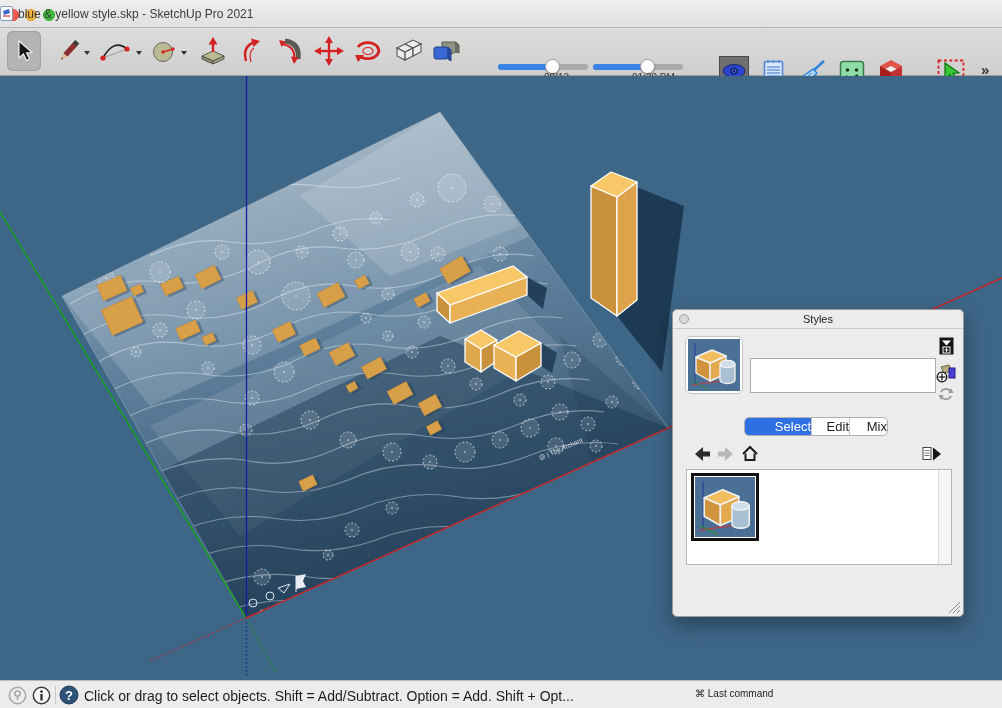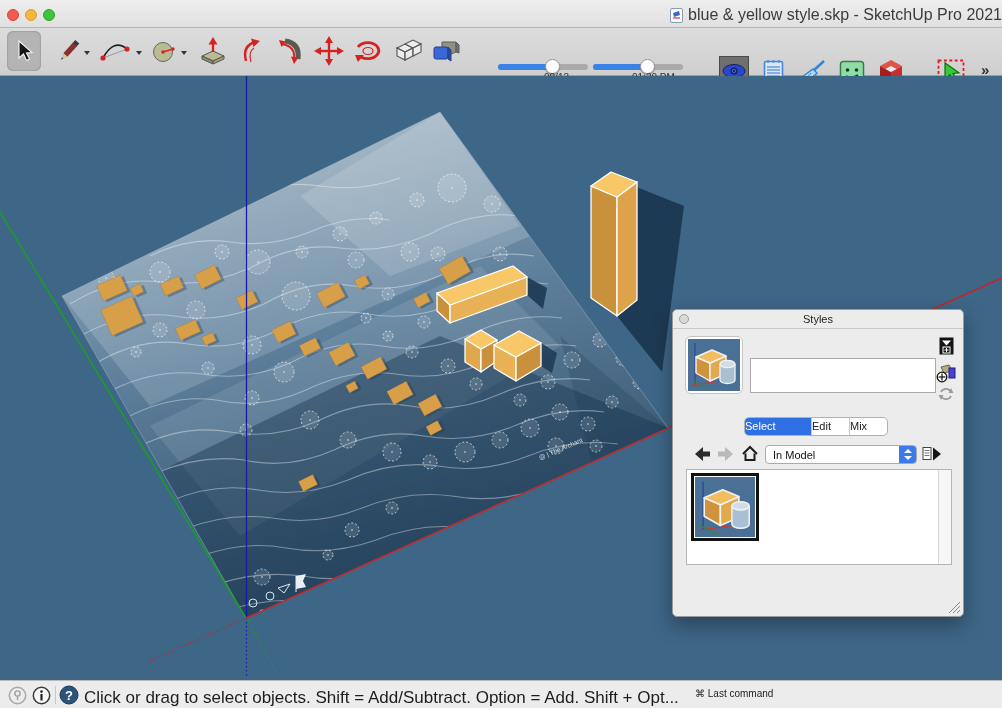--- a/index.html
+++ b/index.html
@@ -6,22 +6,22 @@
   .app{position:relative;width:1002px;height:708px;overflow:hidden;
        font-family:"Liberation Sans",sans-serif;background:#3E6687;
        -webkit-font-smoothing:antialiased;}
   
   .titlebar{position:absolute;left:0;top:0;width:1002px;height:28px;
     background:linear-gradient(#eeeeee,#e0e0e0);border-bottom:1px solid #b5b5b5;box-sizing:border-box;}
   .tl{position:absolute;top:9px;width:12px;height:12px;border-radius:50%;}
   .tl.red{left:7px;background:#f35b51;border:1px solid #d9453c;box-sizing:border-box;}
   .tl.yellow{left:25px;background:#f6b53e;border:1px solid #dd9a2e;box-sizing:border-box;}
   .tl.green{left:43px;background:#3fc23c;border:1px solid #2ba32a;box-sizing:border-box;}
-  .doc-title{position:absolute;top:6px;left:0;width:100%;text-align:right;
-    font-size:16px;color:#3c3c3c;}
+  .doc-title{position:absolute;top:6px;left:0;width:100%;text-align:left;
+    font-size:12px;color:#3c3c3c;}
   .doc-title .doc-icon{display:inline-block;vertical-align:-3px;margin-right:5px;}
   
   .toolbar{position:absolute;left:0;top:28px;width:1002px;height:48px;
     background:linear-gradient(#dcdcdc,#cfcfcf);border-bottom:1px solid #9e9e9e;box-sizing:border-box;}
   .tool{position:absolute;top:3px;width:34px;height:40px;display:flex;align-items:center;justify-content:center;}
   .tool.pressed{background:#b4b4b4;border-radius:6px;box-shadow:inset 0 0 2px rgba(0,0,0,.35);}
   .caret{position:absolute;top:20px;width:0;height:0;border-left:3.5px solid transparent;
     border-right:3.5px solid transparent;border-top:4.5px solid #333;}
   .slider{position:absolute;top:36px;height:6px;border-radius:3px;background:#aaa;width:90px;}
   .slider .fill{position:absolute;left:0;top:0;height:6px;border-radius:3px;background:#3b82e8;}
@@ -46,21 +46,21 @@
   .thumb-big{position:absolute;left:12px;top:26px;width:58px;height:58px;background:#fff;
     border:1px solid #c4c4c4;border-radius:6px;padding:2px;box-sizing:border-box;}
   .thumb-big svg{display:block;width:52px;height:52px;}
   .style-name{position:absolute;left:77px;top:27px;width:186px;height:17px;border:1px solid #aaa;
     font-family:"Liberation Sans",sans-serif;font-size:11px;padding:0 3px;box-sizing:border-box;background:#fff;}
   .style-desc{position:absolute;left:77px;top:48px;width:186px;height:35px;border:1px solid #aaa;
     background:#fff;box-sizing:border-box;}
   .mini-icon{position:absolute;}
   .tabs{position:absolute;left:71px;top:107px;height:17px;display:flex;border:1px solid #b0b0b0;
     border-radius:5px;overflow:hidden;background:#fff;}
-  .tab{height:17px;line-height:17px;text-align:left;font-size:11px;color:#222;border-right:1px solid #c9c9c9;}
+  .tab{height:17px;line-height:17px;text-align:right;font-size:13px;color:#222;border-right:1px solid #c9c9c9;}
   .tab:last-child{border-right:none;}
   .tab.active{background:#2f6fe4;color:#fff;}
   .navrow{position:absolute;left:0px;top:133px;width:292px;height:24px;}
   .dropdown{position:absolute;left:92px;top:2px;width:152px;height:19px;background:#fff;border:1px solid #ababab;
     border-radius:4px;box-sizing:border-box;}
   .dd-text{position:absolute;left:7px;top:2.5px;font-size:11px;color:#111;}
   .dd-stepper{position:absolute;right:0;top:0;width:17px;height:17px;background:#3b7ae8;
     border-radius:0 3px 3px 0;}
   .dd-stepper i{position:absolute;left:4.5px;width:0;height:0;border-left:4px solid transparent;border-right:4px solid transparent;}
   .dd-stepper i.up{top:3px;border-bottom:4px solid #fff;}
@@ -69,21 +69,21 @@
     border:1px solid #b5b5b5;box-sizing:border-box;}
   .list-scrollbar{position:absolute;right:0;top:0;width:12px;height:94px;background:#f6f6f6;border-left:1px solid #d8d8d8;}
   .list-item{position:absolute;left:4px;top:3px;width:60px;height:60px;border:3px solid #111;background:#fff;padding:1px;box-sizing:content-box;}
   .list-item svg{display:block;width:60px;height:60px;}
   .grip{position:absolute;right:3px;bottom:3px;width:11px;height:11px;}
   
   .statusbar{position:absolute;left:0;top:680px;width:1002px;height:28px;background:#ececec;
     border-top:1px solid #b9b9b9;box-sizing:border-box;}
   .status-icon{position:absolute;top:4.5px;}
   .status-divider{position:absolute;left:55px;top:5px;width:1px;height:18px;background:#c7c7c7;}
-  .status-msg{position:absolute;left:84px;top:7px;font-size:17px;color:#1d1d1f;white-space:nowrap;}
+  .status-msg{position:absolute;left:84px;top:7px;font-size:14px;color:#1d1d1f;white-space:nowrap;}
   .last-cmd-label{position:absolute;left:695px;top:7px;font-size:10px;color:#1d1d1f;}
   .last-cmd-input{position:absolute;left:800px;top:3px;width:196px;height:20px;border:1px solid #989898;
     font-family:"Liberation Sans",sans-serif;font-size:12px;padding:0 4px;box-sizing:border-box;background:#fff;}
 </style>
 </head>
 <body>
 
 <div class="app">
 
   <div class="titlebar">
@@ -630,27 +630,20 @@
           <svg width="18" height="16" viewBox="0 0 18 16">
               <path d="M9 1 L17 8 L9 15 L9 10.5 L2 10.5 L2 5.5 L9 5.5 Z" fill="#b9b9b9"></path>
             </svg>
         </span>
         <span class="mini-icon" style="left:68px;top:2px">
           <svg width="18" height="17" viewBox="0 0 18 17">
               <path d="M2 9 L9 2 L16 9" fill="none" stroke="#1c1c1c" stroke-width="2"></path>
               <path d="M4.5 8.5 V15 H13.5 V8.5" fill="none" stroke="#1c1c1c" stroke-width="2"></path>
             </svg>
         </span>
-        <div class="dropdown">
-          <span class="dd-text">In Model</span>
-          <span class="dd-stepper">
-              <i class="up"></i>
-              <i class="down"></i>
-            </span>
-        </div>
         <span class="mini-icon" style="left:249px;top:2px">
           <svg width="20" height="18" viewBox="0 0 20 18">
               <rect x="1" y="2.5" width="8" height="12" fill="#fff" stroke="#444"></rect>
               <g stroke="#777" stroke-width="1">
                 <line x1="2.5" y1="5.5" x2="7.5" y2="5.5"></line>
                 <line x1="2.5" y1="8" x2="7.5" y2="8"></line>
                 <line x1="2.5" y1="10.5" x2="7.5" y2="10.5"></line>
               </g>
               <polygon points="11,2.5 19,9 11,15.5" fill="#161616"></polygon>
             </svg>

